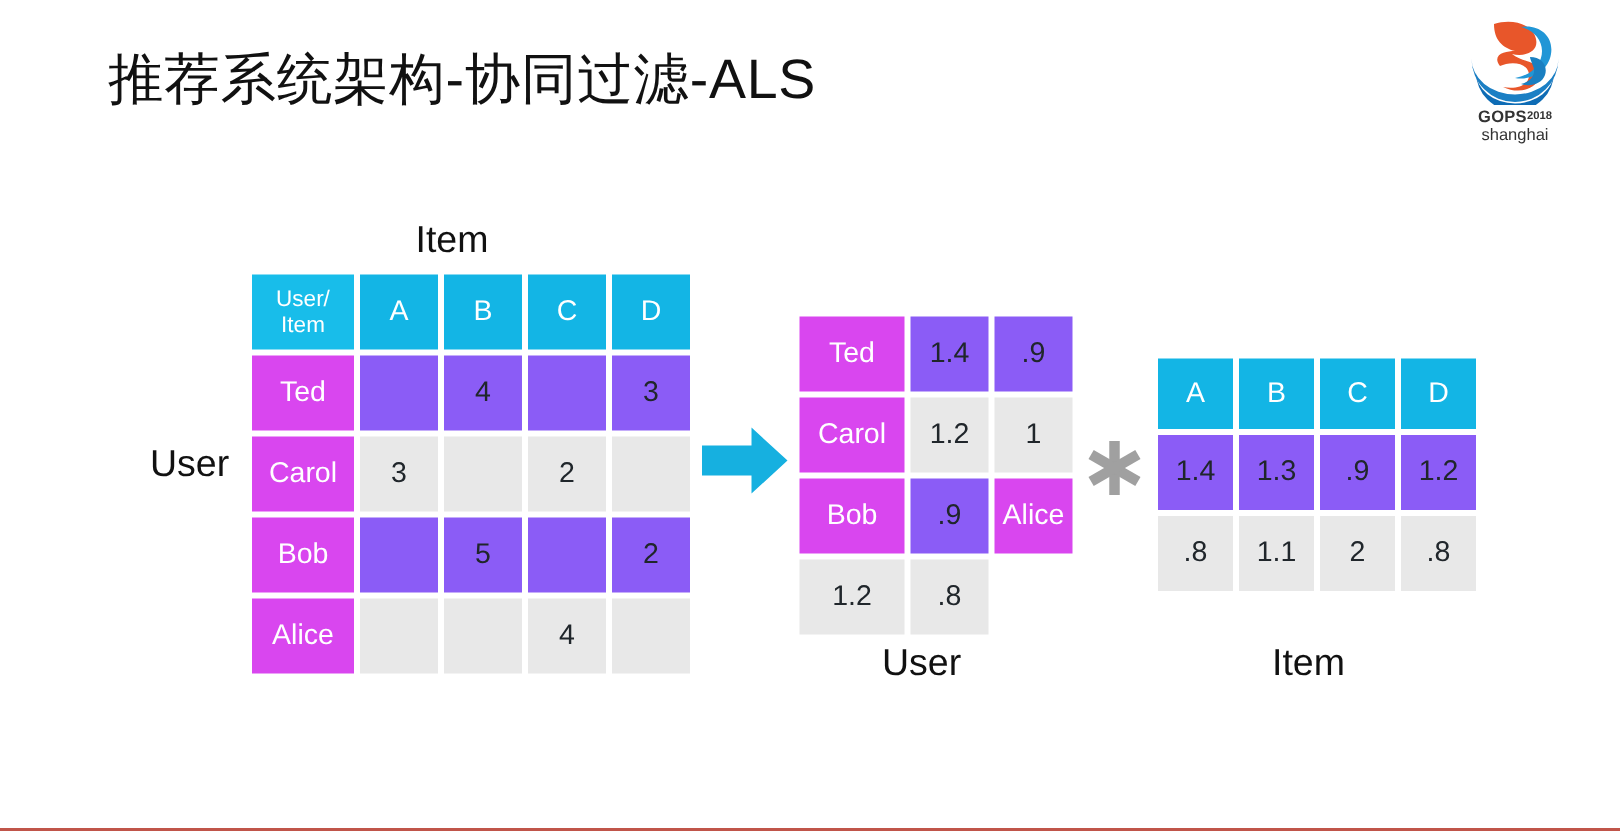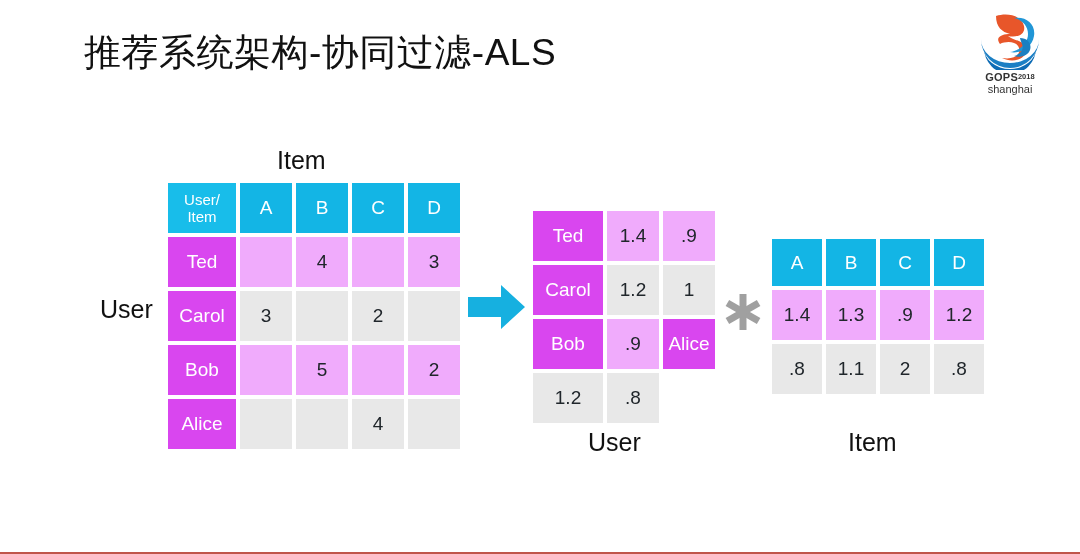--- a/index.html
+++ b/index.html
@@ -14,21 +14,21 @@
   body {
     background: #ffffff;
     font-family: "Liberation Sans", "DejaVu Sans", sans-serif;
     position: relative;
     border-bottom: 2px solid #c0554a;
   }
 
   
   #slide-title {
     position: absolute;
-    left: 84px;
+    left: 72px;
     top: 28px;
     font-size: 37px;
     font-weight: 400;
     color: #111111;
     letter-spacing: 0.5px;
     white-space: nowrap;
   }
 
   
   #logo {
@@ -82,21 +82,21 @@
     font-size: 15px;
     flex-direction: column;
     line-height: 17px;
     background: #18bdea;
   }
   .cell.rowname {
     background: #d946ef;
     color: #ffffff;
     font-size: 19px;
   }
-  .cell.val-blue  { background: #f0abfc; }
+  .cell.val-blue  { background: #8b5cf6; }
   .cell.val-gray  { background: #e8e8e8; }
 
   
   #matrix-ratings {
     left: 168px;
     top: 183px;
     grid-template-columns: 68px 52px 52px 52px 52px;
     grid-template-rows: 50px 50px 50px 50px 50px;
   }
 

